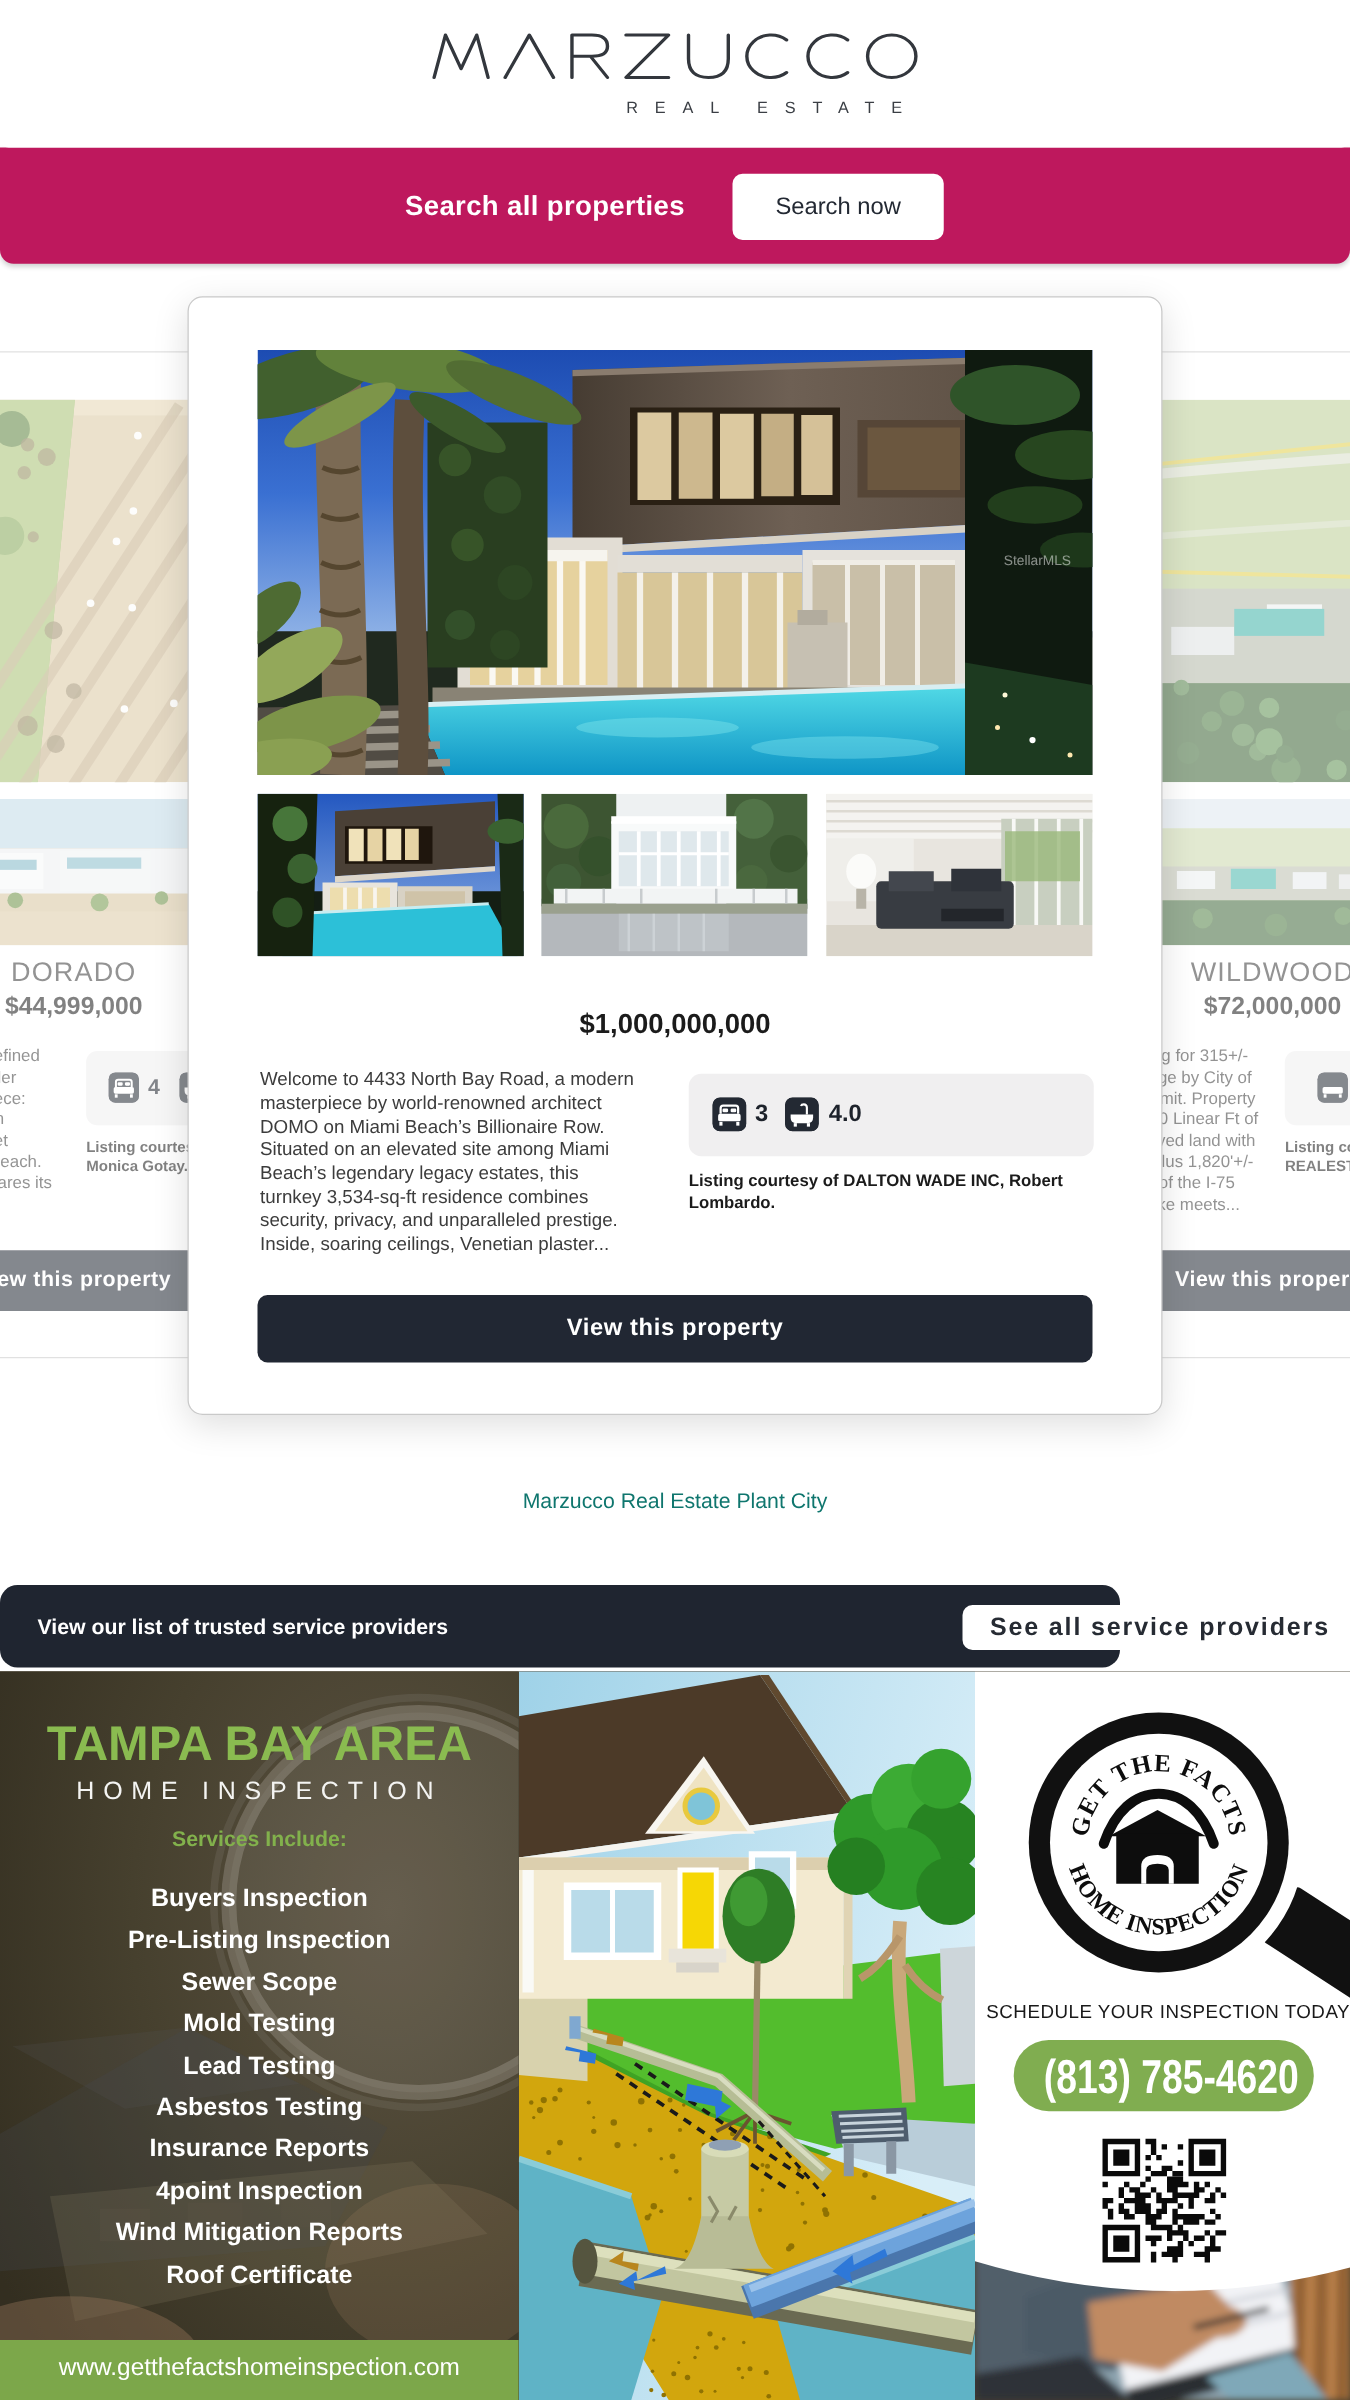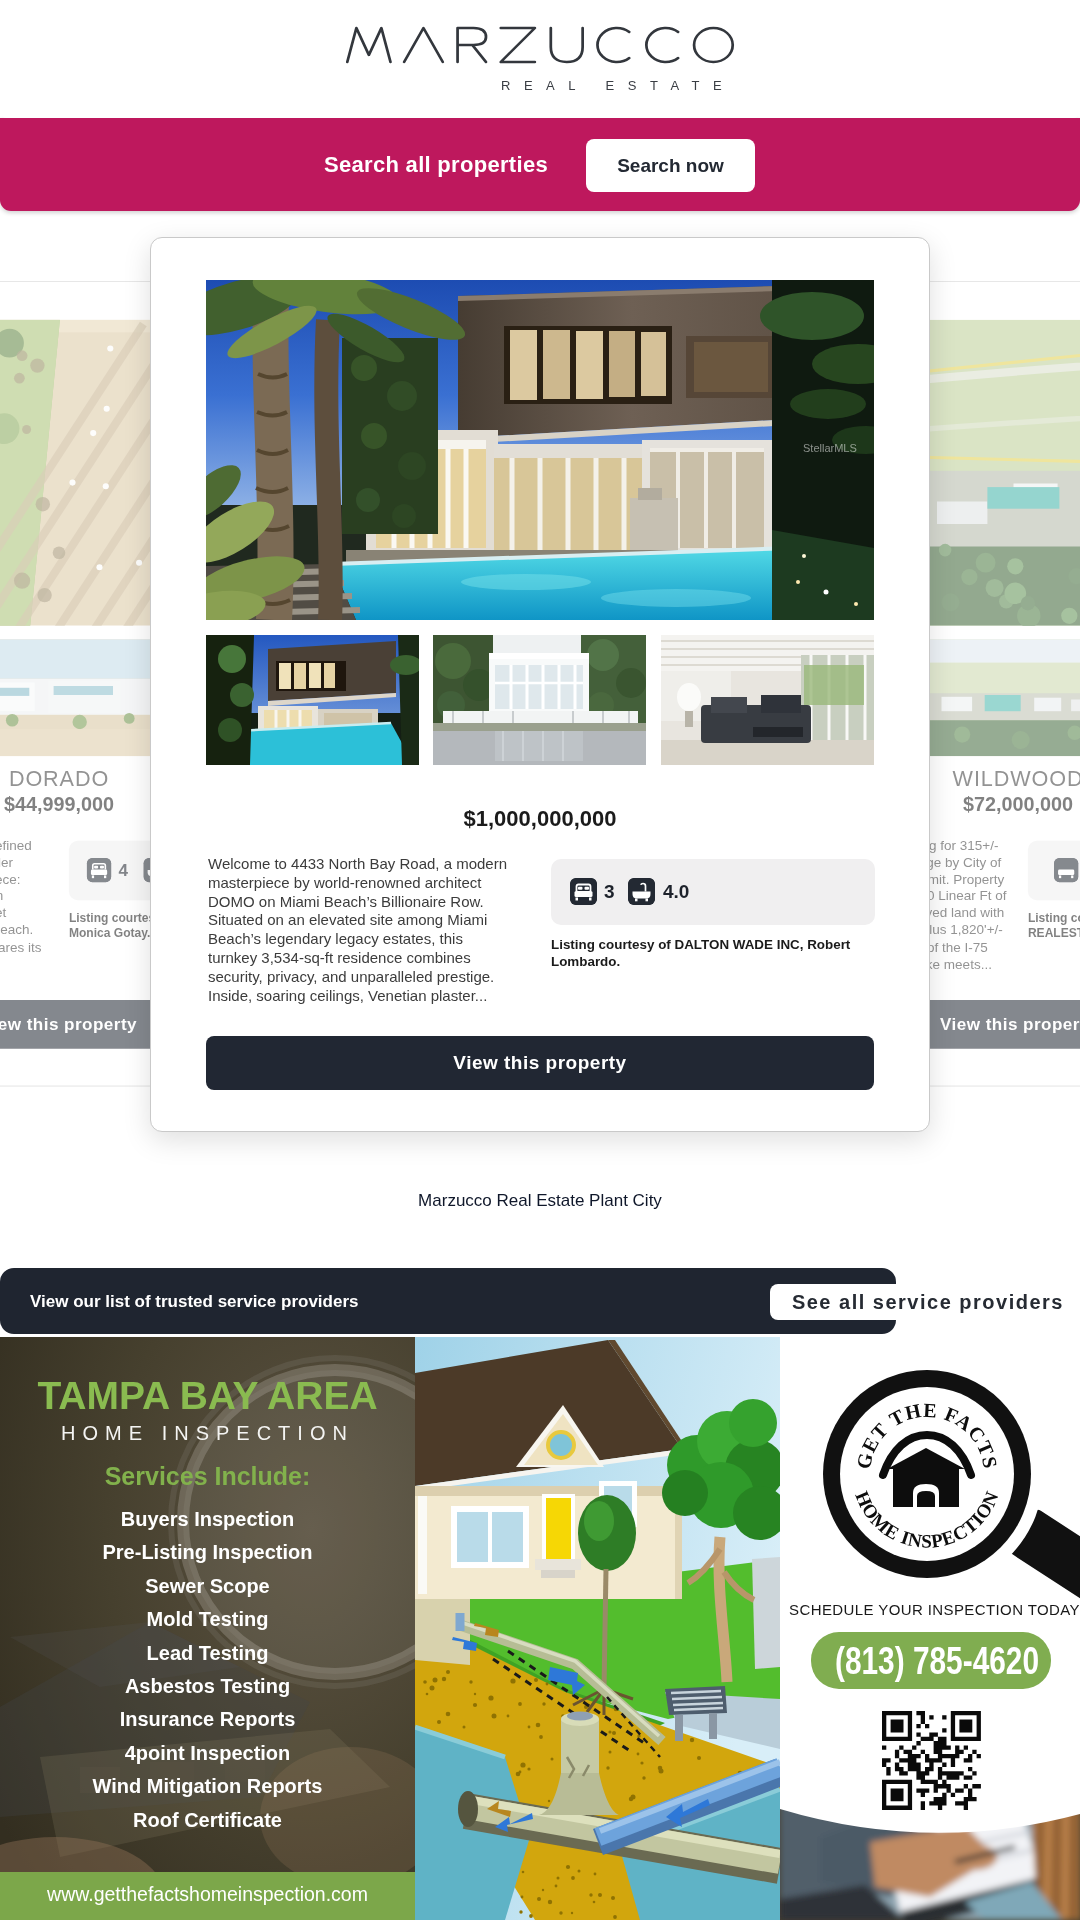--- a/index.html
+++ b/index.html
@@ -27,21 +27,21 @@
 <path d="M181,2 V21 Q181,36 195,36 Q209,36 209,21 V2"></path>
 <path d="M250,6 A17,17 0 1 0 250,32"></path>
 <path d="M293,6 A17,17 0 1 0 293,32"></path>
 <circle cx="324" cy="19" r="17"></circle>
 </svg>
 <div class="abs" style="left:501px;top:78px;width:260px;font-size:13px;letter-spacing:13.5px;color:#3a3e44">REAL ESTATE</div>
 </div>
 
 <div class="abs" style="left:0;top:118px;width:1080px;height:93px;background:#be185d;border-radius:0 0 11px 11px;z-index:4;box-shadow:0 2px 4px rgba(0,0,0,.18)">
 <div class="abs" style="left:324px;top:34px;font-size:22px;font-weight:bold;color:#fff;letter-spacing:.3px">Search all properties</div>
-<div class="abs" style="left:586px;top:21px;width:169px;height:53px;background:#fff;border-radius:8px;text-align:center;line-height:53px;font-size:19px;font-weight:bold;color:#232933">Search now</div>
+<div class="abs" style="left:586px;top:21px;width:169px;height:53px;background:#fff;border-radius:8px;text-align:center;line-height:53px;font-size:19px;font-weight:normal;color:#232933">Search now</div>
 </div>
 
 <div class="abs" style="left:0;top:211px;width:1080px;height:1010px;background:#fff">
 
 <div class="card side" style="left:-331px;top:70px">
 <svg class="phimg" width="668" height="340" viewBox="0 0 668 340">
 <rect width="668" height="340" fill="#dcc9a4"></rect>
 <rect x="0" y="0" width="668" height="14" fill="#e6d6b4"></rect>
 <polygon points="0,0 335,0 302,340 0,340" fill="#8fae5c"></polygon>
 <polygon points="185,0 335,0 302,340 248,340" fill="#a9c374"></polygon>
@@ -452,21 +452,21 @@
           <rect x="7" y="20.5" width="2.5" height="2.8" fill="#fff"></rect>
           <rect x="17.5" y="20.5" width="2.5" height="2.8" fill="#fff"></rect>
         </svg>
 <div class="icn" style="left:112px">4.0</div>
 </div>
 <div class="lst">Listing courtesy of DALTON WADE INC, Robert<br>Lombardo.</div>
 <div class="btn">View this property</div>
 </div>
 </div>
 
-<div class="abs" style="left:0;top:1191px;width:1080px;text-align:center;font-size:17px;color:#0f172a">Marzucco Real Estate Plant City</div>
+<div class="abs" style="left:0;top:1191px;width:1080px;text-align:center;font-size:17px;color:#0f766e">Marzucco Real Estate Plant City</div>
 
 <div class="abs" style="left:0;top:1268px;width:896px;height:66px;background:#1f2530;border-radius:14px">
 <div class="abs" style="left:30px;top:24px;font-size:17px;font-weight:bold;color:#fff">View our list of trusted service providers</div>
 <div class="abs" style="left:770px;top:16px;width:294px;height:36px;background:#fff;border-radius:8px;text-align:right;line-height:36px;font-size:20px;font-weight:bold;letter-spacing:1.5px;color:#262b33">See all service providers</div>
 </div>
 
 <div class="abs" style="left:0;top:1337px;width:1080px;height:583px;background:#453f2f">
 
 <div class="abs" style="left:0;top:0;width:415px;height:583px;overflow:hidden">
 <svg class="abs" style="left:0;top:0" width="415" height="583" viewBox="0 0 415 583">
@@ -485,21 +485,21 @@
 <polygon points="10,300 150,285 240,330 100,350" fill="#55565c" opacity=".2"></polygon>
 <polygon points="40,420 330,392 390,450 60,520" fill="#8a7f66" opacity=".22"></polygon>
 <rect x="80" y="430" width="40" height="26" fill="#5a5244" opacity=".4"></rect>
         <rect x="150" y="425" width="44" height="26" fill="#5a5244" opacity=".4"></rect>
         <rect x="225" y="420" width="40" height="25" fill="#5a5244" opacity=".4"></rect>
 <ellipse cx="55" cy="560" rx="110" ry="60" fill="#96765a" opacity=".4"></ellipse>
 <ellipse cx="350" cy="480" rx="90" ry="70" fill="#a08060" opacity=".22"></ellipse>
 </svg>
 <div class="abs" style="left:0;top:37px;width:415px;text-align:center;font-size:39px;font-weight:bold;color:#8abb50">TAMPA BAY AREA</div>
 <div class="abs" style="left:0;top:85px;width:415px;text-align:center;font-size:20px;letter-spacing:7px;color:#f4f4f2">HOME INSPECTION</div>
-<div class="abs" style="left:0;top:125px;width:415px;text-align:center;font-size:25px;font-weight:bold;color:#82b14c">Services Include:</div>
+<div class="abs" style="left:0;top:125px;width:415px;text-align:center;font-size:17px;font-weight:bold;color:#82b14c">Services Include:</div>
 <div class="abs" style="left:0;top:166px;width:415px;text-align:center;font-size:20px;font-weight:bold;color:#fff;line-height:33.4px">Buyers Inspection<br>Pre-Listing Inspection<br>Sewer Scope<br>Mold Testing<br>Lead Testing<br>Asbestos Testing<br>Insurance Reports<br>4point Inspection<br>Wind Mitigation Reports<br>Roof Certificate</div>
 <div class="abs" style="left:0;top:535px;width:415px;height:48px;background:#7ca74a"></div>
 <div class="abs" style="left:0;top:546px;width:415px;text-align:center;font-size:19.5px;font-weight:normal;color:#fff">www.getthefactshomeinspection.com</div>
 </div>
 
 <div class="abs" style="left:415px;top:0;width:365px;height:583px;overflow:hidden">
 <svg width="365" height="583" viewBox="0 0 365 583">
 <defs>
           <linearGradient id="bsky" x1="0" y1="0" x2="1" y2="0.4">
             <stop offset="0" stop-color="#9fd2e8"></stop>

